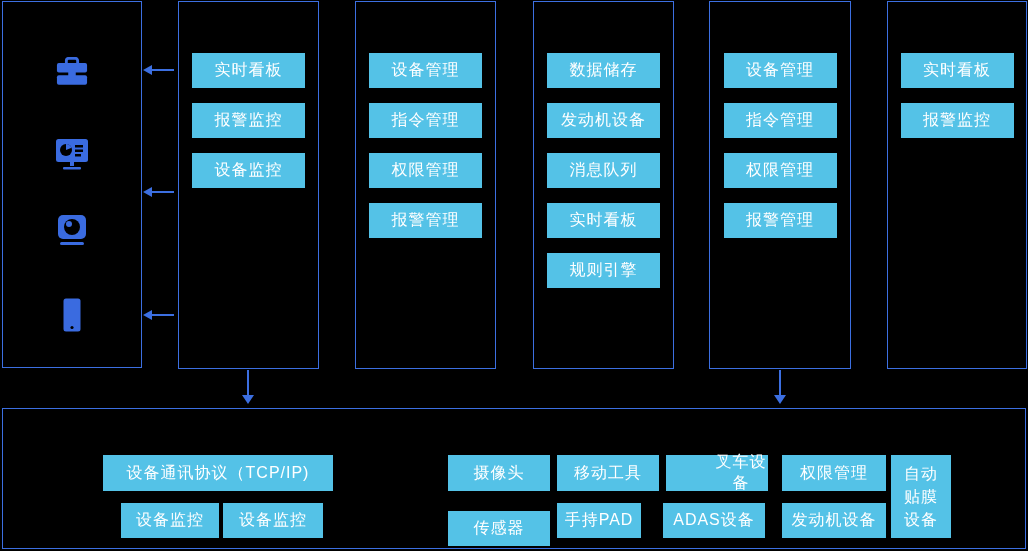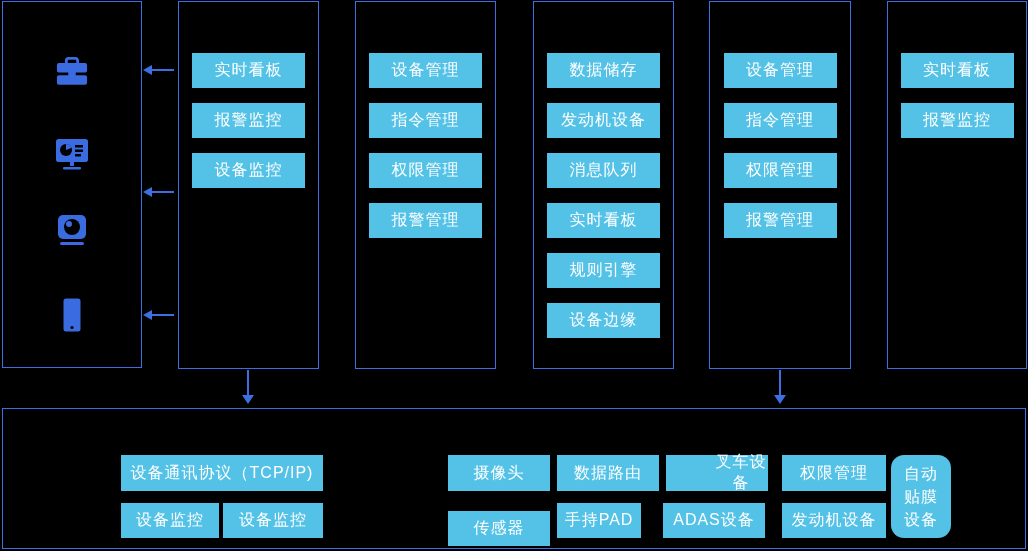--- a/index.html
+++ b/index.html
@@ -84,21 +84,20 @@
     <div class="node">权限管理</div>
     <div class="node">报警管理</div>
   </div>
 
   <div class="box col-buttons" style="left:533px;top:1px;width:141px;height:368px;text-align:right;">
     <div class="node">数据储存</div>
     <div class="node">发动机设备</div>
     <div class="node">消息队列</div>
     <div class="node">实时看板</div>
     <div class="node">规则引擎</div>
-    <div class="node">设备边缘</div>
   </div>
 
   <div class="box col-buttons" style="left:709px;top:1px;width:142px;height:368px;">
     <div class="node">设备管理</div>
     <div class="node">指令管理</div>
     <div class="node">权限管理</div>
     <div class="node">报警管理</div>
   </div>
 
   <div class="box col-buttons" style="left:887px;top:1px;width:140px;height:368px;">
@@ -122,30 +121,30 @@
   <div class="arrow-down" style="left:242px;top:370px;">
       <span class="shaft"></span>
       <span class="head"></span>
     </div>
   <div class="arrow-down" style="left:774px;top:370px;">
       <span class="shaft"></span>
       <span class="head"></span>
     </div>
 
   <div class="box" style="left:2px;top:408px;width:1024px;height:141px;">
-    <div class="bnode" style="left:118px;top:46px;width:202px;height:36px;text-align:right;">设备通讯协议（TCP/IP)</div>
+    <div class="bnode" style="left:100px;top:46px;width:230px;height:36px;text-align:right;">设备通讯协议（TCP/IP)</div>
     <div class="bnode" style="left:118px;top:94px;width:98px;height:35px;">设备监控</div>
     <div class="bnode" style="left:220px;top:94px;width:100px;height:35px;">设备监控</div>
 
     <div class="bnode" style="left:445px;top:46px;width:102px;height:36px;">摄像头</div>
-    <div class="bnode" style="left:554px;top:46px;width:102px;height:36px;">数据路由</div>
+    <div class="bnode" style="left:554px;top:46px;width:102px;height:36px;">移动工具</div>
     <div class="bnode" style="left:663px;top:46px;width:102px;height:36px;padding-left:48px;">叉车设备</div>
     <div class="bnode" style="left:779px;top:46px;width:104px;height:36px;">权限管理</div>
 
     <div class="bnode" style="left:445px;top:102px;width:102px;height:35px;">传感器</div>
     <div class="bnode" style="left:554px;top:94px;width:84px;height:35px;">手持PAD</div>
     <div class="bnode" style="left:660px;top:94px;width:102px;height:35px;">ADAS设备</div>
     <div class="bnode" style="left:779px;top:94px;width:104px;height:35px;">发动机设备</div>
 
-    <div class="bnode" style="left:888px;top:46px;width:60px;height:83px;padding:0 12px;line-height:1.45;border-radius:13px;">自动贴膜设备</div>
+    <div class="bnode" style="left:888px;top:46px;width:60px;height:83px;padding:0 12px;line-height:1.45;">自动贴膜设备</div>
   </div>
 
 </div>
 
 </body></html>

